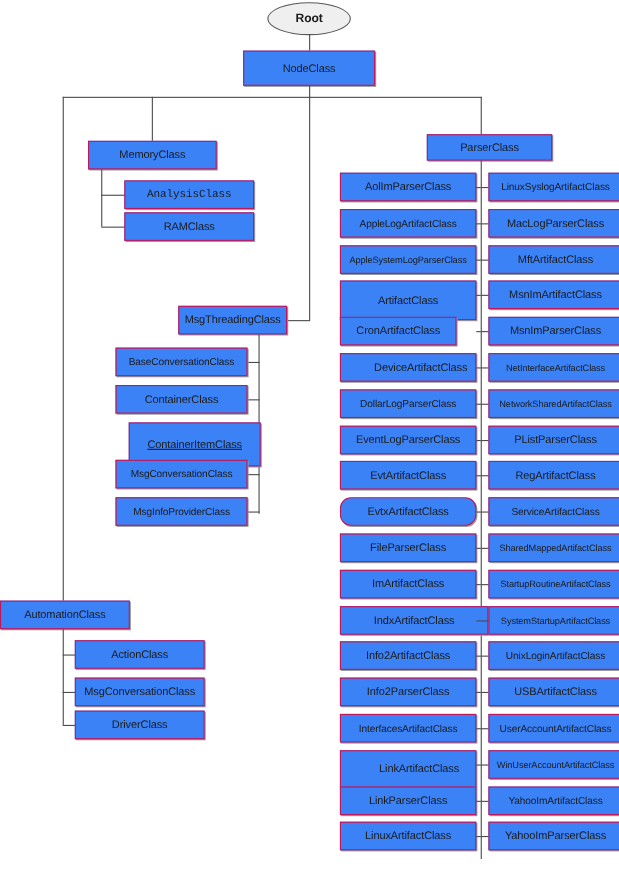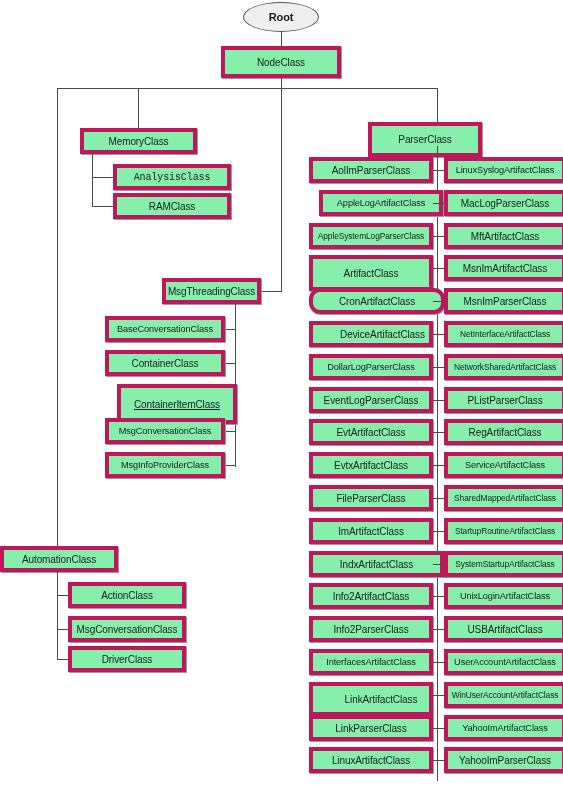--- a/index.html
+++ b/index.html
@@ -13,22 +13,22 @@
   #diagram {
     position: relative;
     width: 563px;
     height: 800px;
     background: #ffffff;
     overflow: hidden;
   }
   .node {
     position: absolute;
     box-sizing: border-box;
-    background: #86efac;
-    border: 4px solid #be185d;
+    background: #3b82f6;
+    border: 1px solid #be185d;
     box-shadow: 1px 1px 0 0 #9a9a9a;
     display: flex;
     align-items: center;
     justify-content: center;
     font-size: 10px;
     color: #1b1b1b;
     letter-spacing: -0.1px;
     white-space: nowrap;
     overflow: hidden;
   }
@@ -112,47 +112,47 @@
   <div class="node" style="left:68px; top:582px; width:118px; height:26px;">ActionClass</div>
 
   <div class="line h" style="left:57px; top:629px; width:12px;"></div>
   <div class="node" style="left:68px; top:616px; width:118px; height:26px;">MsgConversationClass</div>
 
   <div class="line h" style="left:57px; top:659px; width:12px;"></div>
   <div class="node" style="left:68px; top:646px; width:118px; height:26px;">DriverClass</div>
 
   <div class="line v" style="left:437px; top:88px; height:34px;"></div>
 
-  <div class="node" style="left:368px; top:122px; width:114px; height:35px;">ParserClass</div>
+  <div class="node" style="left:388px; top:122px; width:114px; height:24px;">ParserClass</div>
 
   <div class="line v" style="left:437px; top:146px; height:635px;"></div>
 
   <div class="parser-left-col"></div>
 
   <div class="parser-right-col"></div>
 
 <div class="node" style="left: 309px; top: 157px; width: 124px; height: 26px;">AolImParserClass</div>
     <div class="line h" style="left: 433px; top: 170px; width: 4px;"></div>
-    <div class="node small" style="left: 319px; top: 190px; width: 124px; height: 26px;">AppleLogArtifactClass</div>
+    <div class="node small" style="left: 309px; top: 190px; width: 124px; height: 26px;">AppleLogArtifactClass</div>
     <div class="line h" style="left: 433px; top: 203px; width: 4px;"></div>
     <div class="node tiny" style="left: 309px; top: 223px; width: 124px; height: 26px;">AppleSystemLogParserClass</div>
     <div class="line h" style="left: 433px; top: 236px; width: 4px;"></div>
     <div class="node" style="left: 309px; top: 255px; width: 124px; height: 36px;">ArtifactClass</div>
     <div class="line h" style="left: 433px; top: 268px; width: 4px;"></div>
-    <div class="node" style="left: 309px; top: 288px; width: 136px; height: 26px; border-radius: 11px;">CronArtifactClass</div>
+    <div class="node" style="left: 309px; top: 288px; width: 106px; height: 26px;">CronArtifactClass</div>
     <div class="line h" style="left: 433px; top: 301px; width: 4px;"></div>
     <div class="node" style="left: 309px; top: 321px; width: 124px; height: 26px; padding-left: 23px;">DeviceArtifactClass</div>
     <div class="line h" style="left: 433px; top: 334px; width: 4px;"></div>
     <div class="node small" style="left: 309px; top: 354px; width: 124px; height: 26px;">DollarLogParserClass</div>
     <div class="line h" style="left: 433px; top: 367px; width: 4px;"></div>
     <div class="node" style="left: 309px; top: 387px; width: 124px; height: 26px;">EventLogParserClass</div>
     <div class="line h" style="left: 433px; top: 400px; width: 4px;"></div>
     <div class="node" style="left: 309px; top: 419px; width: 124px; height: 26px;">EvtArtifactClass</div>
     <div class="line h" style="left: 433px; top: 432px; width: 4px;"></div>
-    <div class="node" style="left: 309px; top: 452px; width: 124px; height: 26px;">EvtxArtifactClass</div>
+    <div class="node" style="left: 309px; top: 452px; width: 124px; height: 26px; border-radius: 10px;">EvtxArtifactClass</div>
     <div class="line h" style="left: 433px; top: 465px; width: 4px;"></div>
     <div class="node" style="left: 309px; top: 485px; width: 124px; height: 26px;">FileParserClass</div>
     <div class="line h" style="left: 433px; top: 498px; width: 4px;"></div>
     <div class="node" style="left: 309px; top: 518px; width: 124px; height: 26px;">ImArtifactClass</div>
     <div class="line h" style="left: 433px; top: 531px; width: 4px;"></div>
     <div class="node" style="left: 309px; top: 551px; width: 135px; height: 26px;">IndxArtifactClass</div>
     <div class="line h" style="left: 433px; top: 564px; width: 4px;"></div>
     <div class="node" style="left: 309px; top: 583px; width: 124px; height: 26px;">Info2ArtifactClass</div>
     <div class="line h" style="left: 433px; top: 596px; width: 4px;"></div>
     <div class="node" style="left: 309px; top: 616px; width: 124px; height: 26px;">Info2ParserClass</div>

